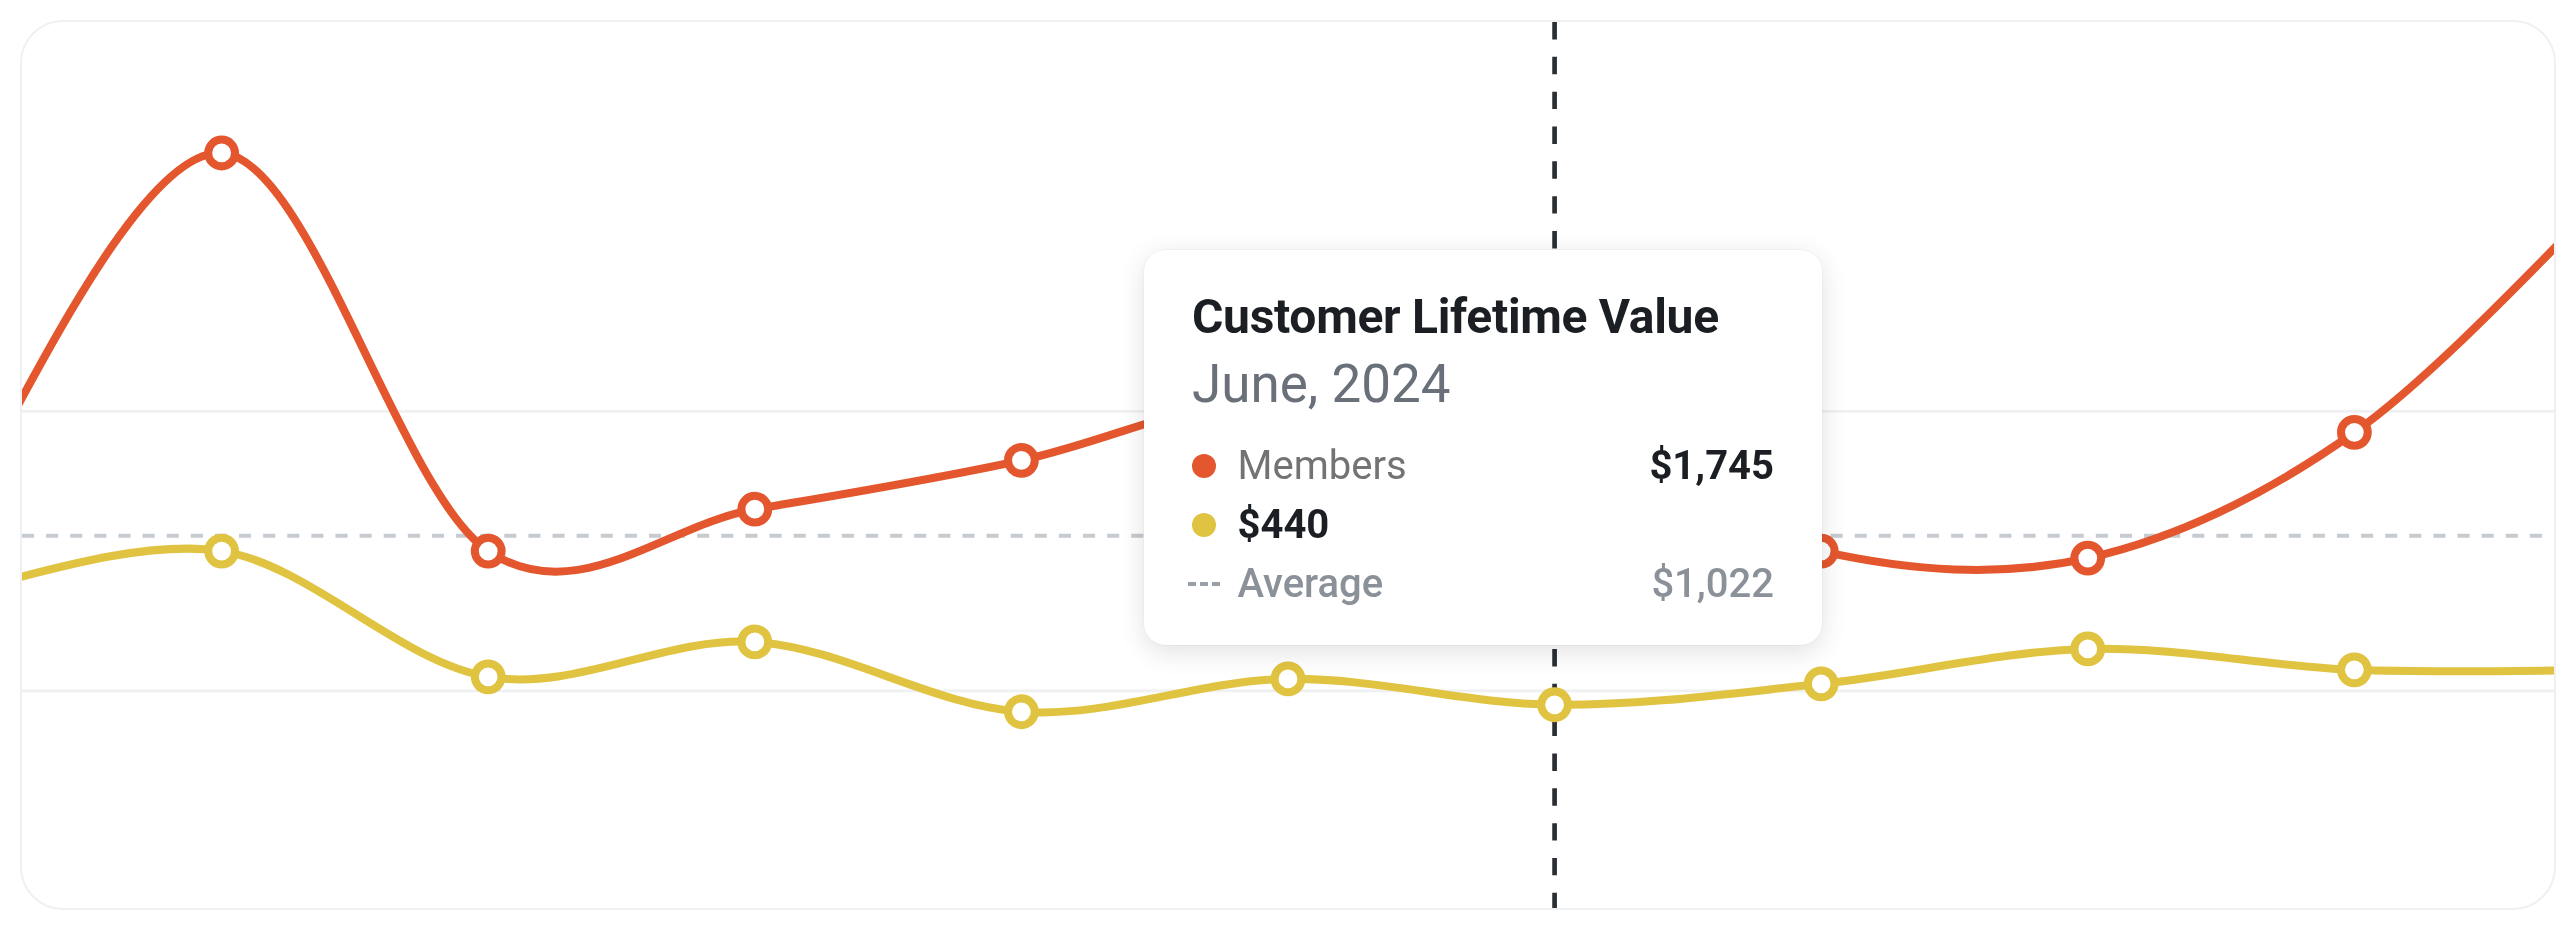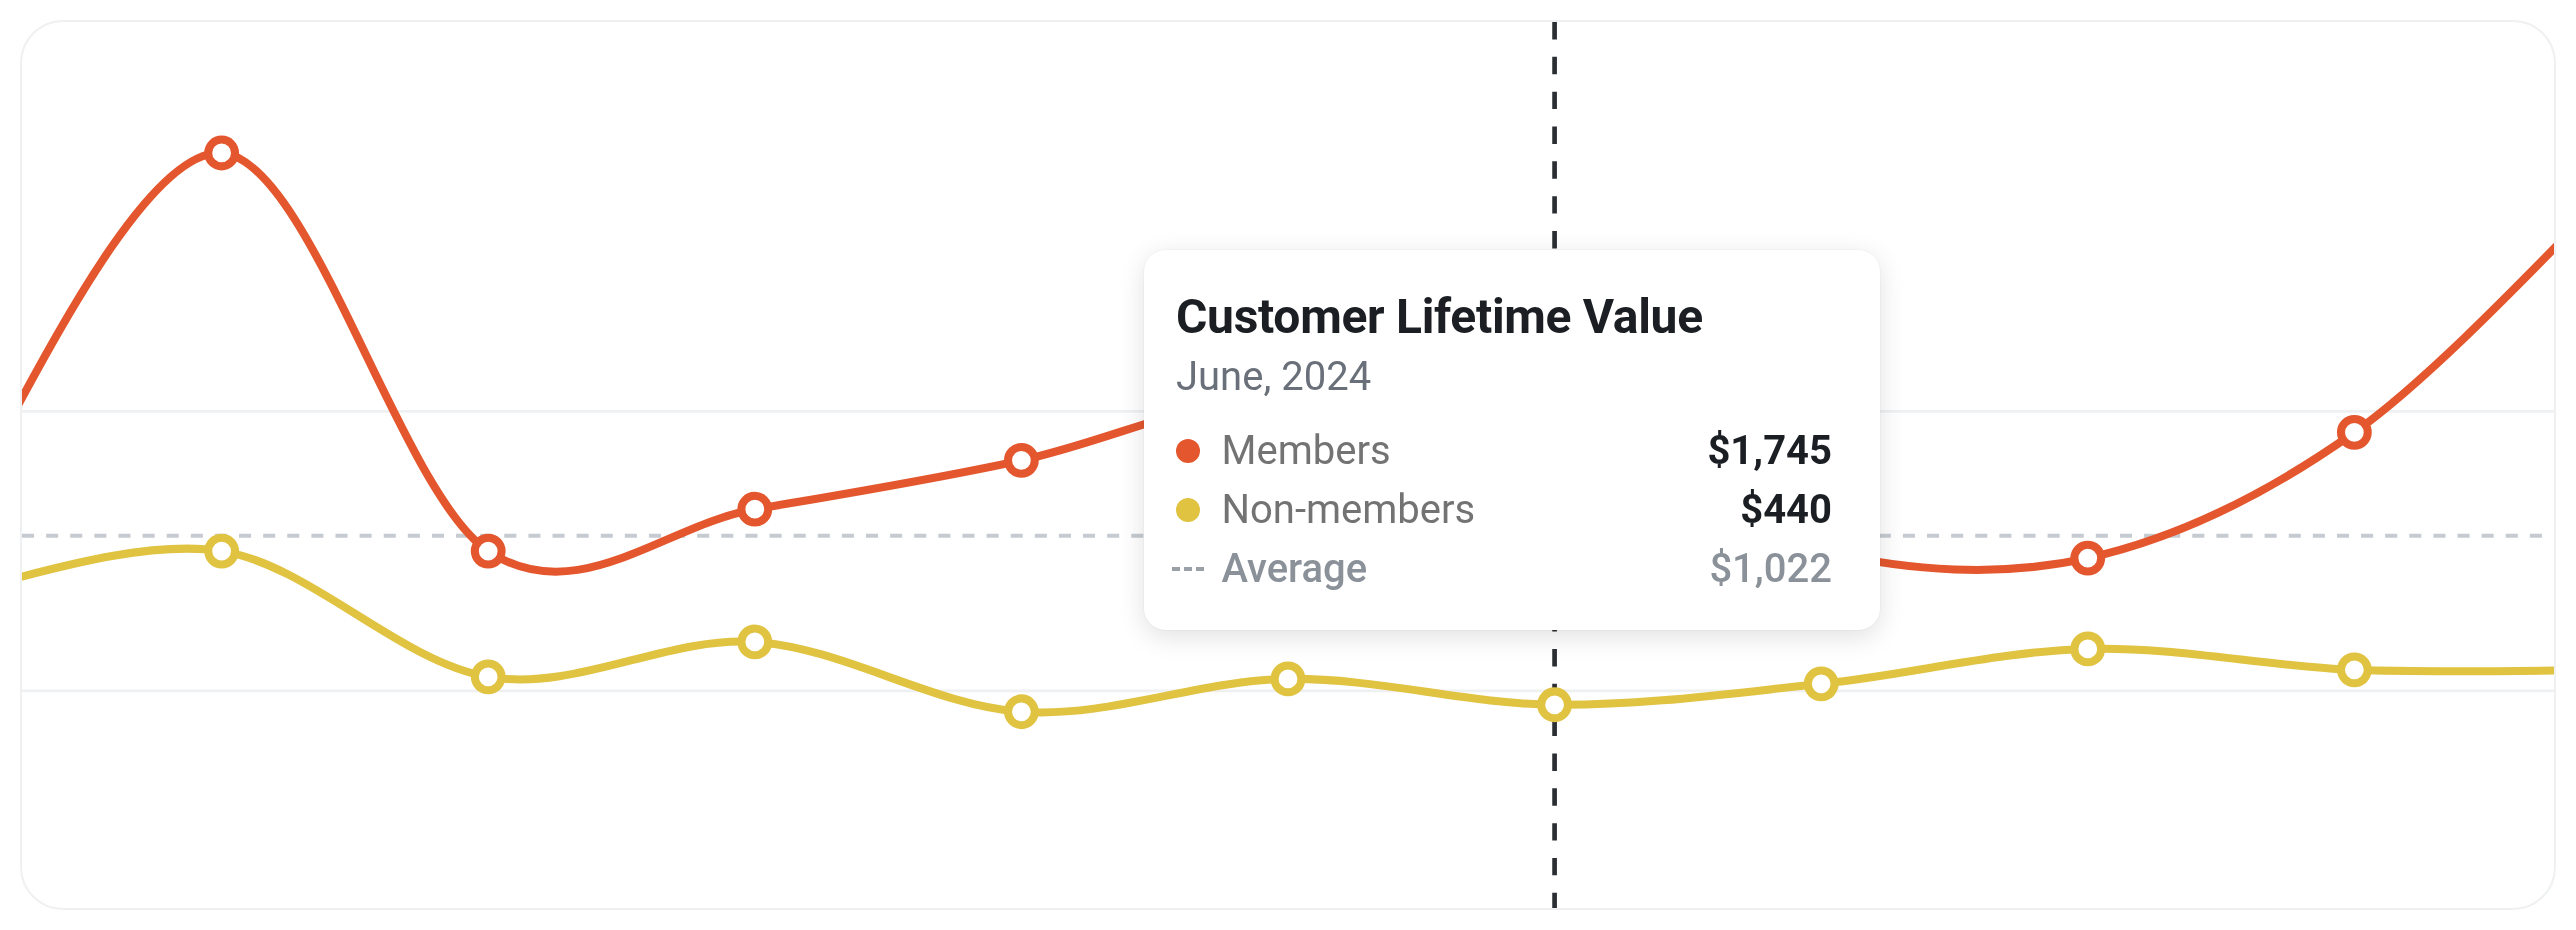--- a/index.html
+++ b/index.html
@@ -20,35 +20,35 @@
     background: #fff;
   }
   .chart-area {
     position: absolute;
     inset: 0;
   }
   .tooltip {
     position: absolute;
     left: 1122px;
     top: 228px;
-    width: 736px;
+    width: 678px;
     background: #fff;
     border-radius: 21.5px;
     box-shadow: 0 6.7px 27px rgba(0,0,0,0.12), 0 0 0 0.7px rgba(0,0,0,0.03);
-    padding: 38px 48px 38px 32px;
+    padding: 38px 48px 38px 48px;
   }
   .tooltip-title {
     font-size: 48px;
     font-weight: 700;
     color: #1b1f24;
     letter-spacing: -0.3px;
     margin-bottom: 8px;
   }
   .tooltip-subtitle {
-    font-size: 40px;
+    font-size: 53px;
     font-weight: 400;
     color: #6a7079;
     margin-bottom: 27px;
   }
   .tooltip-row {
     display: flex;
     align-items: center;
     gap: 21.5px;
     margin-bottom: 12px;
   }
@@ -131,21 +131,20 @@
     <div class="tooltip-title">Customer Lifetime Value</div>
     <div class="tooltip-subtitle">June, 2024</div>
 
     <div class="tooltip-row">
       <span class="swatch orange"></span>
       <span class="tooltip-label">Members</span>
       <span class="tooltip-value">$1,745</span>
     </div>
     <div class="tooltip-row">
       <span class="swatch yellow"></span>
-      <span class="tooltip-label">Non-members</span>
       <span class="tooltip-value">$440</span>
     </div>
     <div class="tooltip-row avg">
       <span class="swatch dash"></span>
       <span class="tooltip-label">Average</span>
       <span class="tooltip-value">$1,022</span>
     </div>
   </div>
 </div>
 

